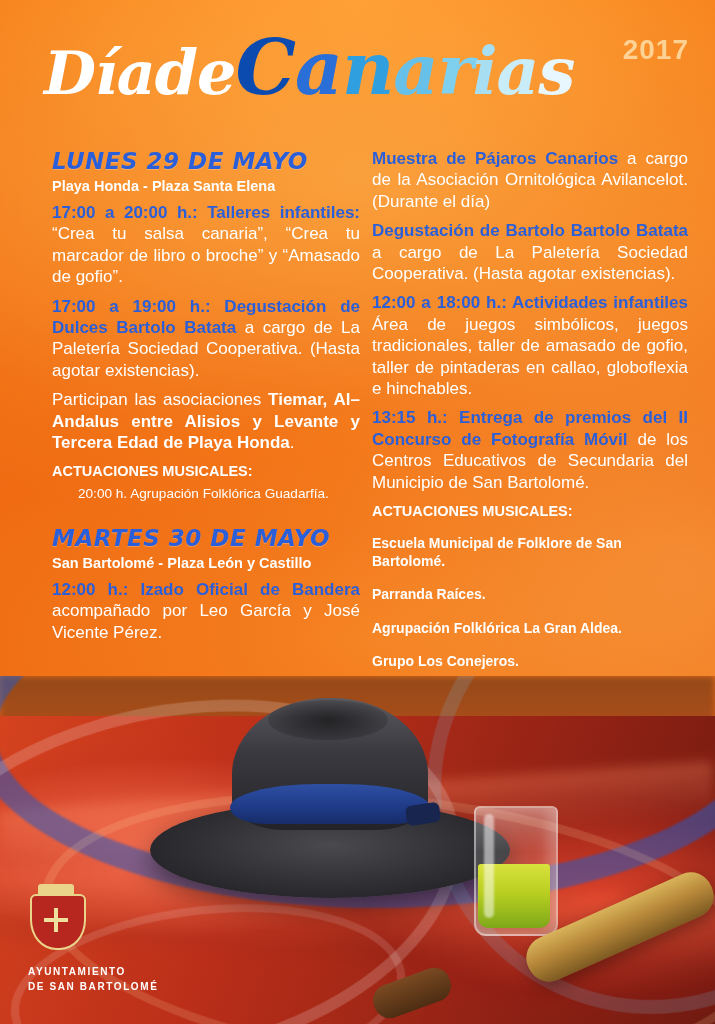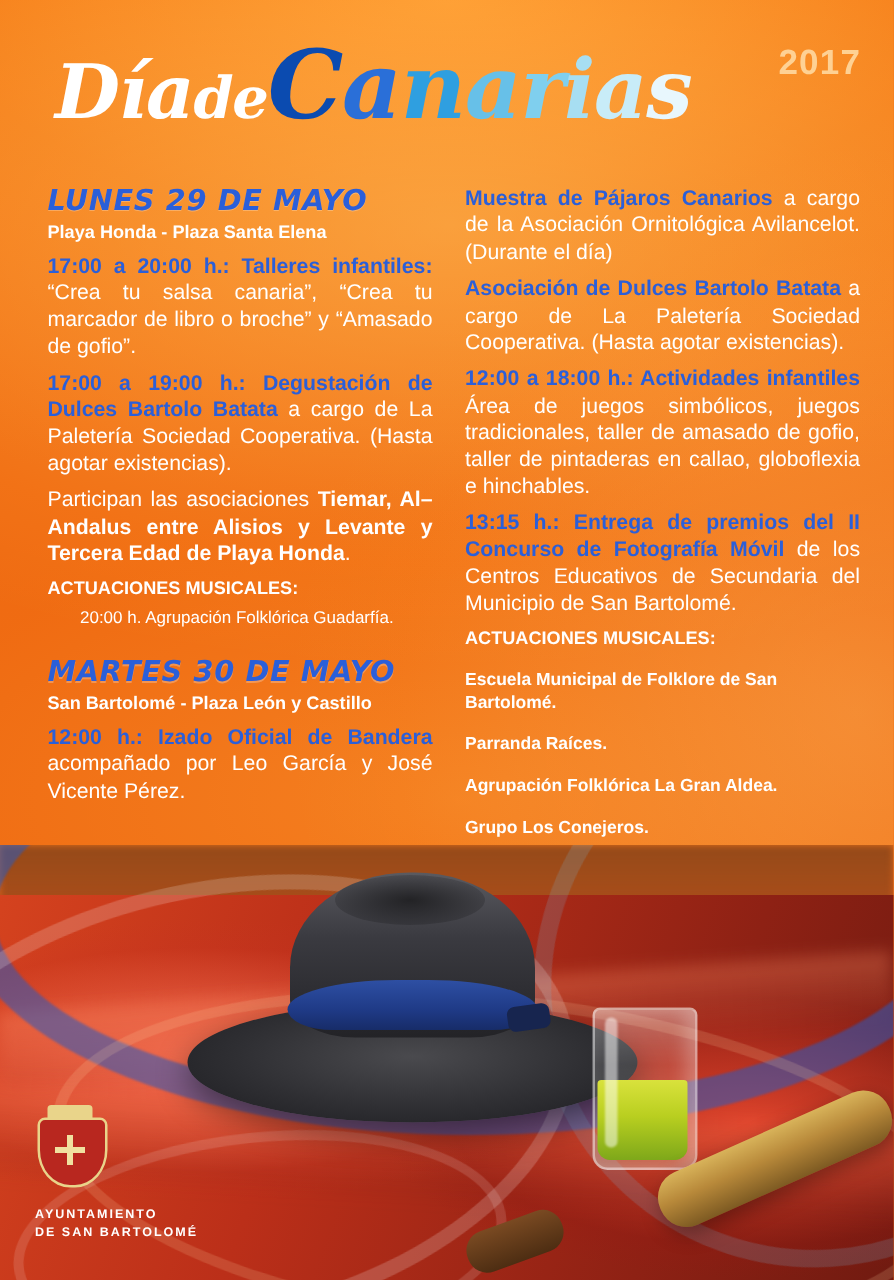--- a/index.html
+++ b/index.html
@@ -54,21 +54,21 @@
     left: 44px; top: 18px;
     font-family: "DejaVu Serif", serif;
     font-style: italic;
     font-weight: bold;
     font-size: 68px;
     line-height: 1;
     white-space: nowrap;
     letter-spacing: -1px;
   }
   .t-dia { color: #ffffff; font-size: 60px; }
-  .t-de  { color: #ffffff; font-size: 46px; }
+  .t-de  { color: #ffffff; font-size: 62px; }
   .t-c   { color: #0b4bb0; font-size: 76px; }
   .t-a1  { color: #2a6fd8; font-size: 74px; }
   .t-n   { color: #2f9fe0; font-size: 72px; }
   .t-a2  { color: #67c0e8; font-size: 70px; }
   .t-r   { color: #7fcfee; font-size: 68px; }
   .t-i   { color: #a7def2; font-size: 66px; }
   .t-a3  { color: #c8ecf8; font-size: 66px; }
   .t-s   { color: #e8f7fd; font-size: 66px; }
   .title-year {
     position: absolute;
@@ -80,21 +80,21 @@
     letter-spacing: 1px;
     opacity: 0.9;
   }
 
   
   .col {
     position: absolute;
     top: 148px;
     color: #ffffff;
   }
-  .col-left { left: 38px; width: 308px; }
+  .col-left { left: 52px; width: 308px; }
   .col-right { left: 372px; width: 316px; }
 
   .day-head {
     font-family: "DejaVu Sans", sans-serif;
     font-weight: bold;
     font-style: italic;
     font-size: 23px;
     color: #2b5fd9;
     letter-spacing: 0.5px;
     margin: 0 0 4px 0;
@@ -355,21 +355,21 @@
 
     <div class="day-head">MARTES 30 DE MAYO</div>
     <div class="place">San Bartolomé - Plaza León y Castillo</div>
     <p class="item"><span class="hl">12:00 h.: Izado Oficial de Bandera</span><span> acompañado por Leo García y José Vicente Pérez.</span></p>
   </div>
 
   <div class="col col-right">
 
     <p class="item"><span class="hl">Muestra de Pájaros Canarios</span><span> a cargo de la Asociación Ornitológica Avilancelot. (Durante el día)</span></p>
 
-    <p class="item"><span class="hl">Asociación de Dulces Bartolo Batata</span><span> a cargo de La Paletería Sociedad Cooperativa. (Hasta agotar existencias).</span></p>
+    <p class="item"><span class="hl">Degustación de Bartolo Bartolo Batata</span><span> a cargo de La Paletería Sociedad Cooperativa. (Hasta agotar existencias).</span></p>
 
     <p class="item"><span class="hl">12:00 a 18:00 h.: Actividades infantiles</span><span> Área de juegos simbólicos, juegos tradicionales, taller de amasado de gofio, taller de pintaderas en callao, globoflexia e hinchables.</span></p>
 
     <p class="item"><span class="hl">13:15 h.: Entrega de premios del II Concurso de Fotografía Móvil</span><span> de los Centros Educativos de Secundaria del Municipio de San Bartolomé.</span></p>
 
     <div class="section-label">ACTUACIONES MUSICALES:</div>
     <p class="right-music">Escuela Municipal de Folklore de San Bartolomé.</p>
     <p class="right-music">Parranda Raíces.</p>
     <p class="right-music">Agrupación Folklórica La Gran Aldea.</p>
     <p class="right-music">Grupo Los Conejeros.</p>

